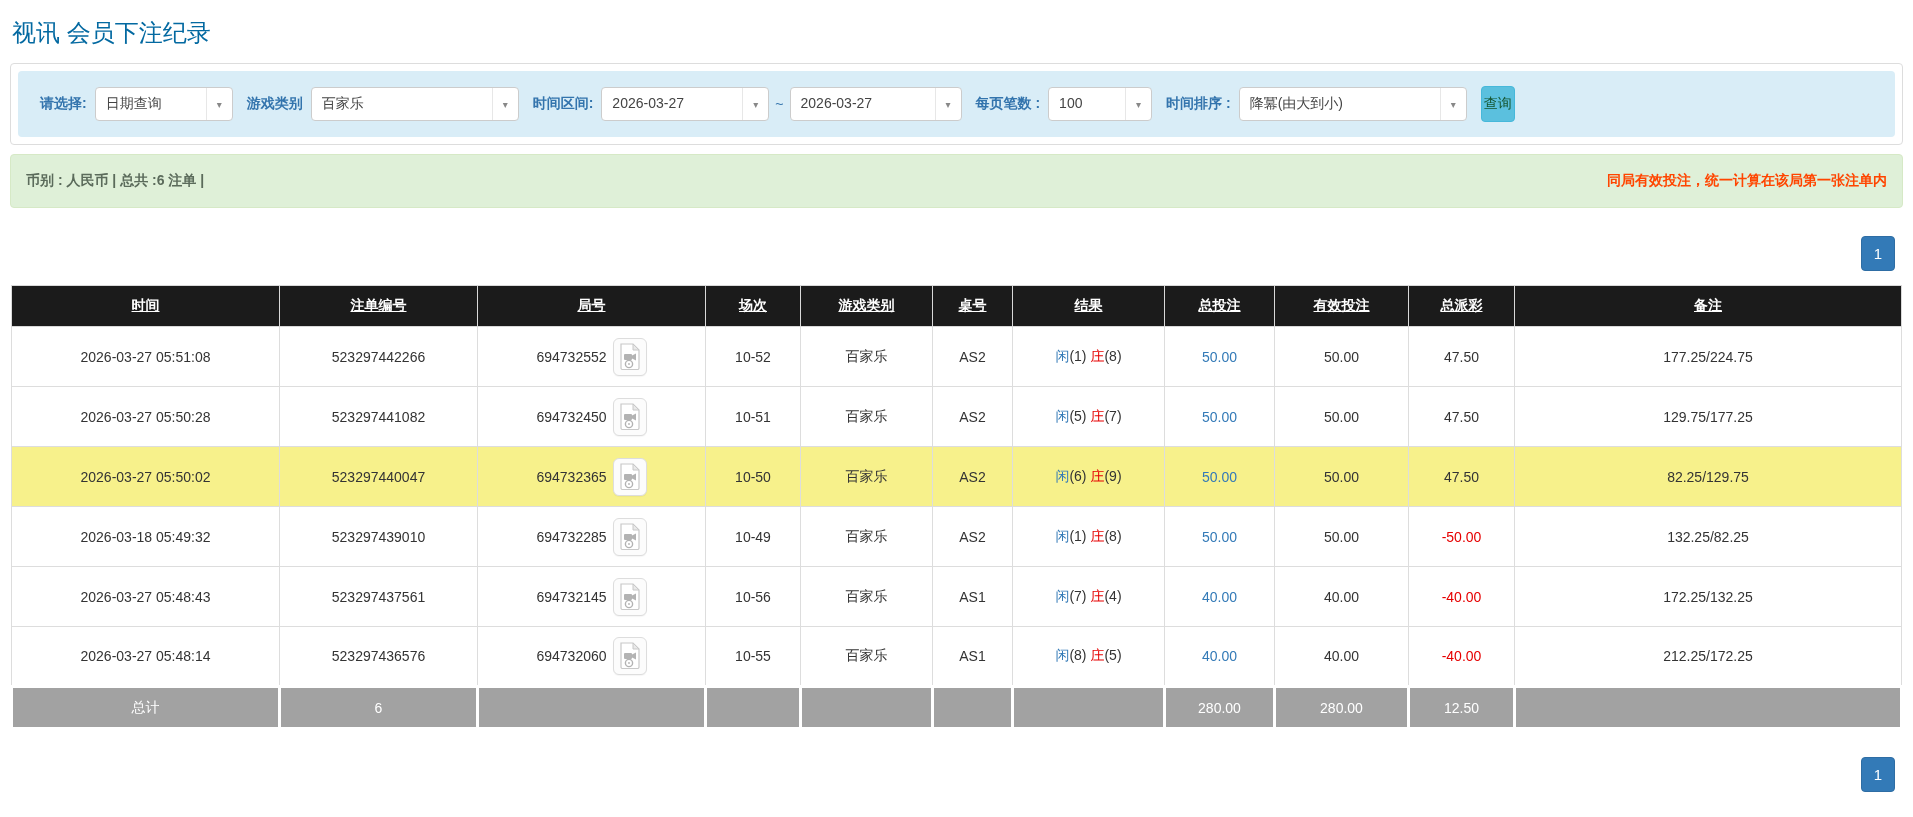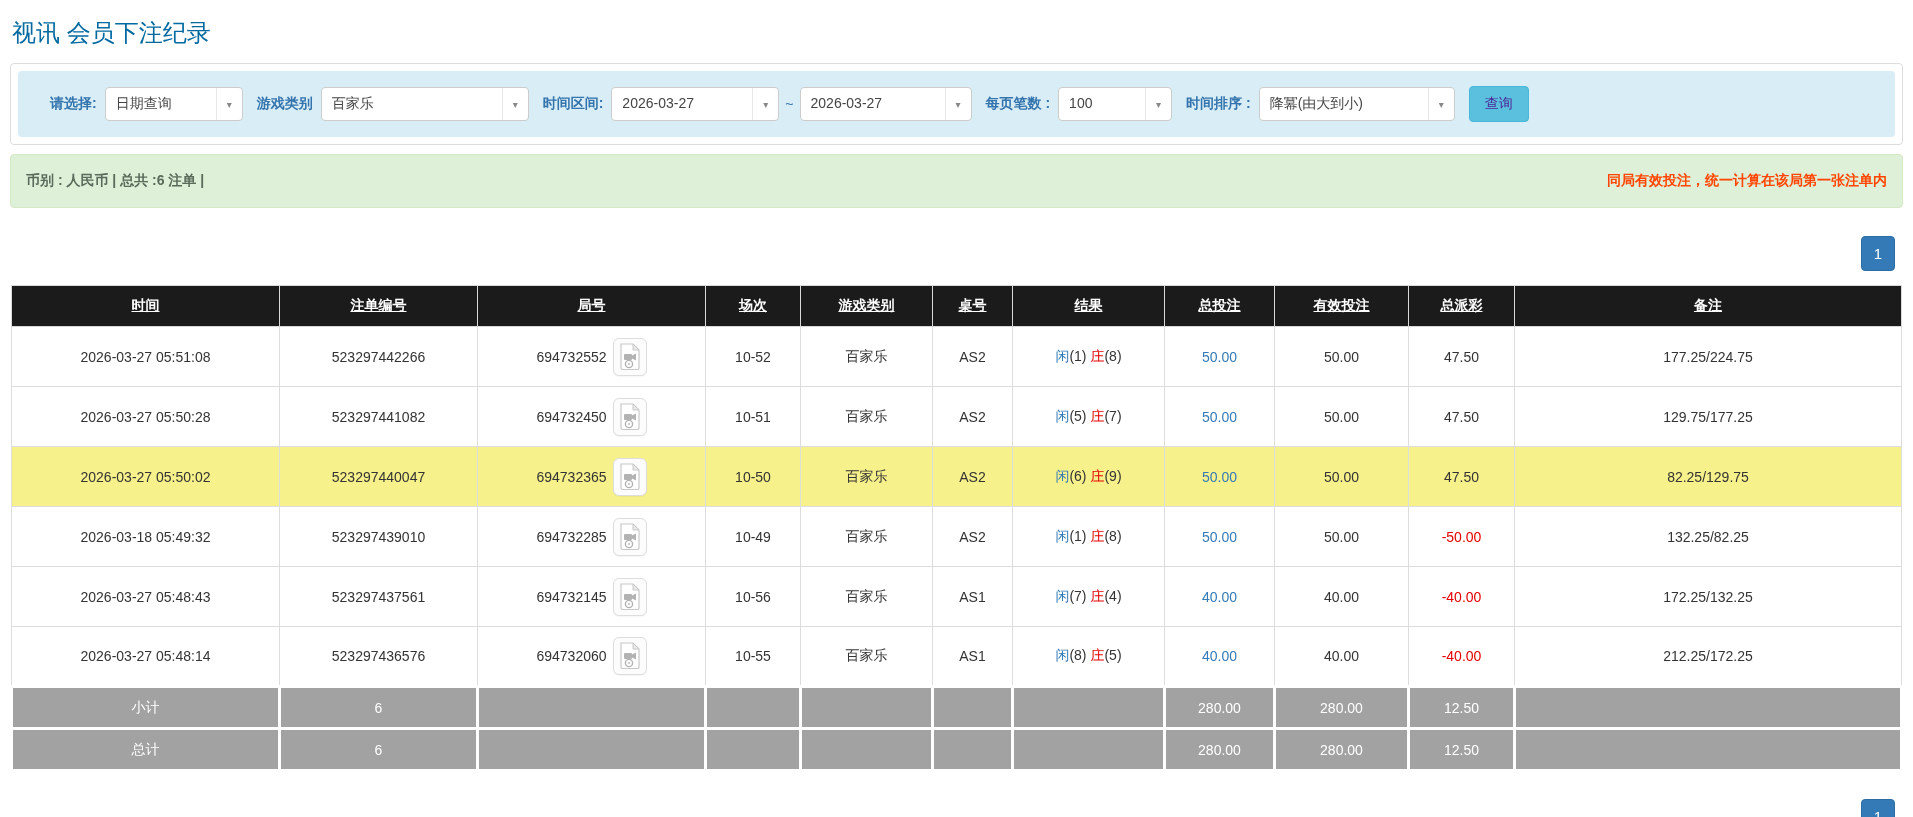--- a/index.html
+++ b/index.html
@@ -6,27 +6,27 @@
   html, body { width: 1913px; height: 817px; overflow: hidden; background: #fff; }
   body { font-family: "Liberation Sans", "DejaVu Sans", sans-serif; color: #333; }
   .page { padding: 0 10px; }
 
   .page-title { font-size: 24px; font-weight: 400; color: #0369a1; margin: 17px 0 0 2px; }
 
   
   .filter-panel { margin-top: 14px; border: 1px solid #ddd; border-radius: 4px; background: #fff; padding: 7px; }
   .filter-bar { background: #d9edf7; border-radius: 4px; padding: 15px 12px; display: flex; align-items: center; flex-wrap: nowrap; }
   .filter-label { color: #3374ad; font-weight: bold; font-size: 14px; white-space: nowrap; margin: 0 8px 0 14px; }
-  .filter-label:first-child { margin-left: 20px; }
+  .filter-label:first-child { margin-left: 10px; }
   .tilde { color: #3374ad; font-size: 14px; margin: 0 6px; }
   .select { background: #fff; border: 1px solid #ccc; border-radius: 4px; height: 34px; display: inline-flex; align-items: stretch; cursor: pointer; }
   .select .value { padding: 7px 10px; font-size: 14px; color: #444; flex: 1; white-space: nowrap; overflow: hidden; }
   .select .arrow { width: 26px; display: flex; align-items: center; justify-content: center; color: #888; font-size: 10px; border-left: 1px solid #e7e7e7; }
-  .w1 { width: 138px; } .w2 { width: 208px; } .w3 { width: 168px; } .w4 { width: 172px; } .w5 { width: 114px; } .w6 { width: 196px; }
-  .search-btn { margin-left: 14px; background: #5bc0de; border: 1px solid #46b8da; color: #4c1d95; font-size: 14px; padding: 8px 15px; border-radius: 4px; cursor: pointer; }
+  .w1 { width: 138px; } .w2 { width: 208px; } .w3 { width: 168px; } .w4 { width: 172px; } .w5 { width: 104px; } .w6 { width: 228px; }
+  .search-btn { margin-left: 14px; background: #5bc0de; border: 1px solid #46b8da; color: #14532d; font-size: 14px; padding: 8px 2px; border-radius: 4px; cursor: pointer; }
 
   
   .summary-bar { margin-top: 9px; background: #dff0d8; border: 1px solid #d6e9c6; border-radius: 4px; padding: 17px 15px; display: flex; justify-content: space-between; align-items: center; font-size: 14px; font-weight: bold; }
   .summary-left { color: #5b6b5b; }
   .summary-right { color: #ff4500; }
 
   
   .pagination-top { margin: 28px 8px 14px 0; display: flex; justify-content: flex-end; }
   .pagination-bottom { margin: 27px 8px 0 0; display: flex; justify-content: flex-end; }
   .page-btn { background: #337ab7; border: 1px solid #2e6da4; color: #fff; font-size: 15px; min-width: 34px; padding: 8px 12px; border-radius: 4px; cursor: pointer; }
@@ -325,33 +325,20 @@
     <td>
       <a class="bet-link">40.00</a>
     </td>
     <td>40.00</td>
     <td class="payout negative">-40.00</td>
     <td>212.25/172.25</td>
   </tr>
 </tbody>
     <tfoot>
       <tr>
-        <td>小计</td>
-        <td>6</td>
-        <td></td>
-          <td></td>
-          <td></td>
-        <td></td>
-          <td></td>
-        <td>280.00</td>
-        <td>280.00</td>
-        <td>12.50</td>
-        <td></td>
-      </tr>
-      <tr>
         <td>总计</td>
         <td>6</td>
         <td></td>
           <td></td>
           <td></td>
         <td></td>
           <td></td>
         <td>280.00</td>
         <td>280.00</td>
         <td>12.50</td>

